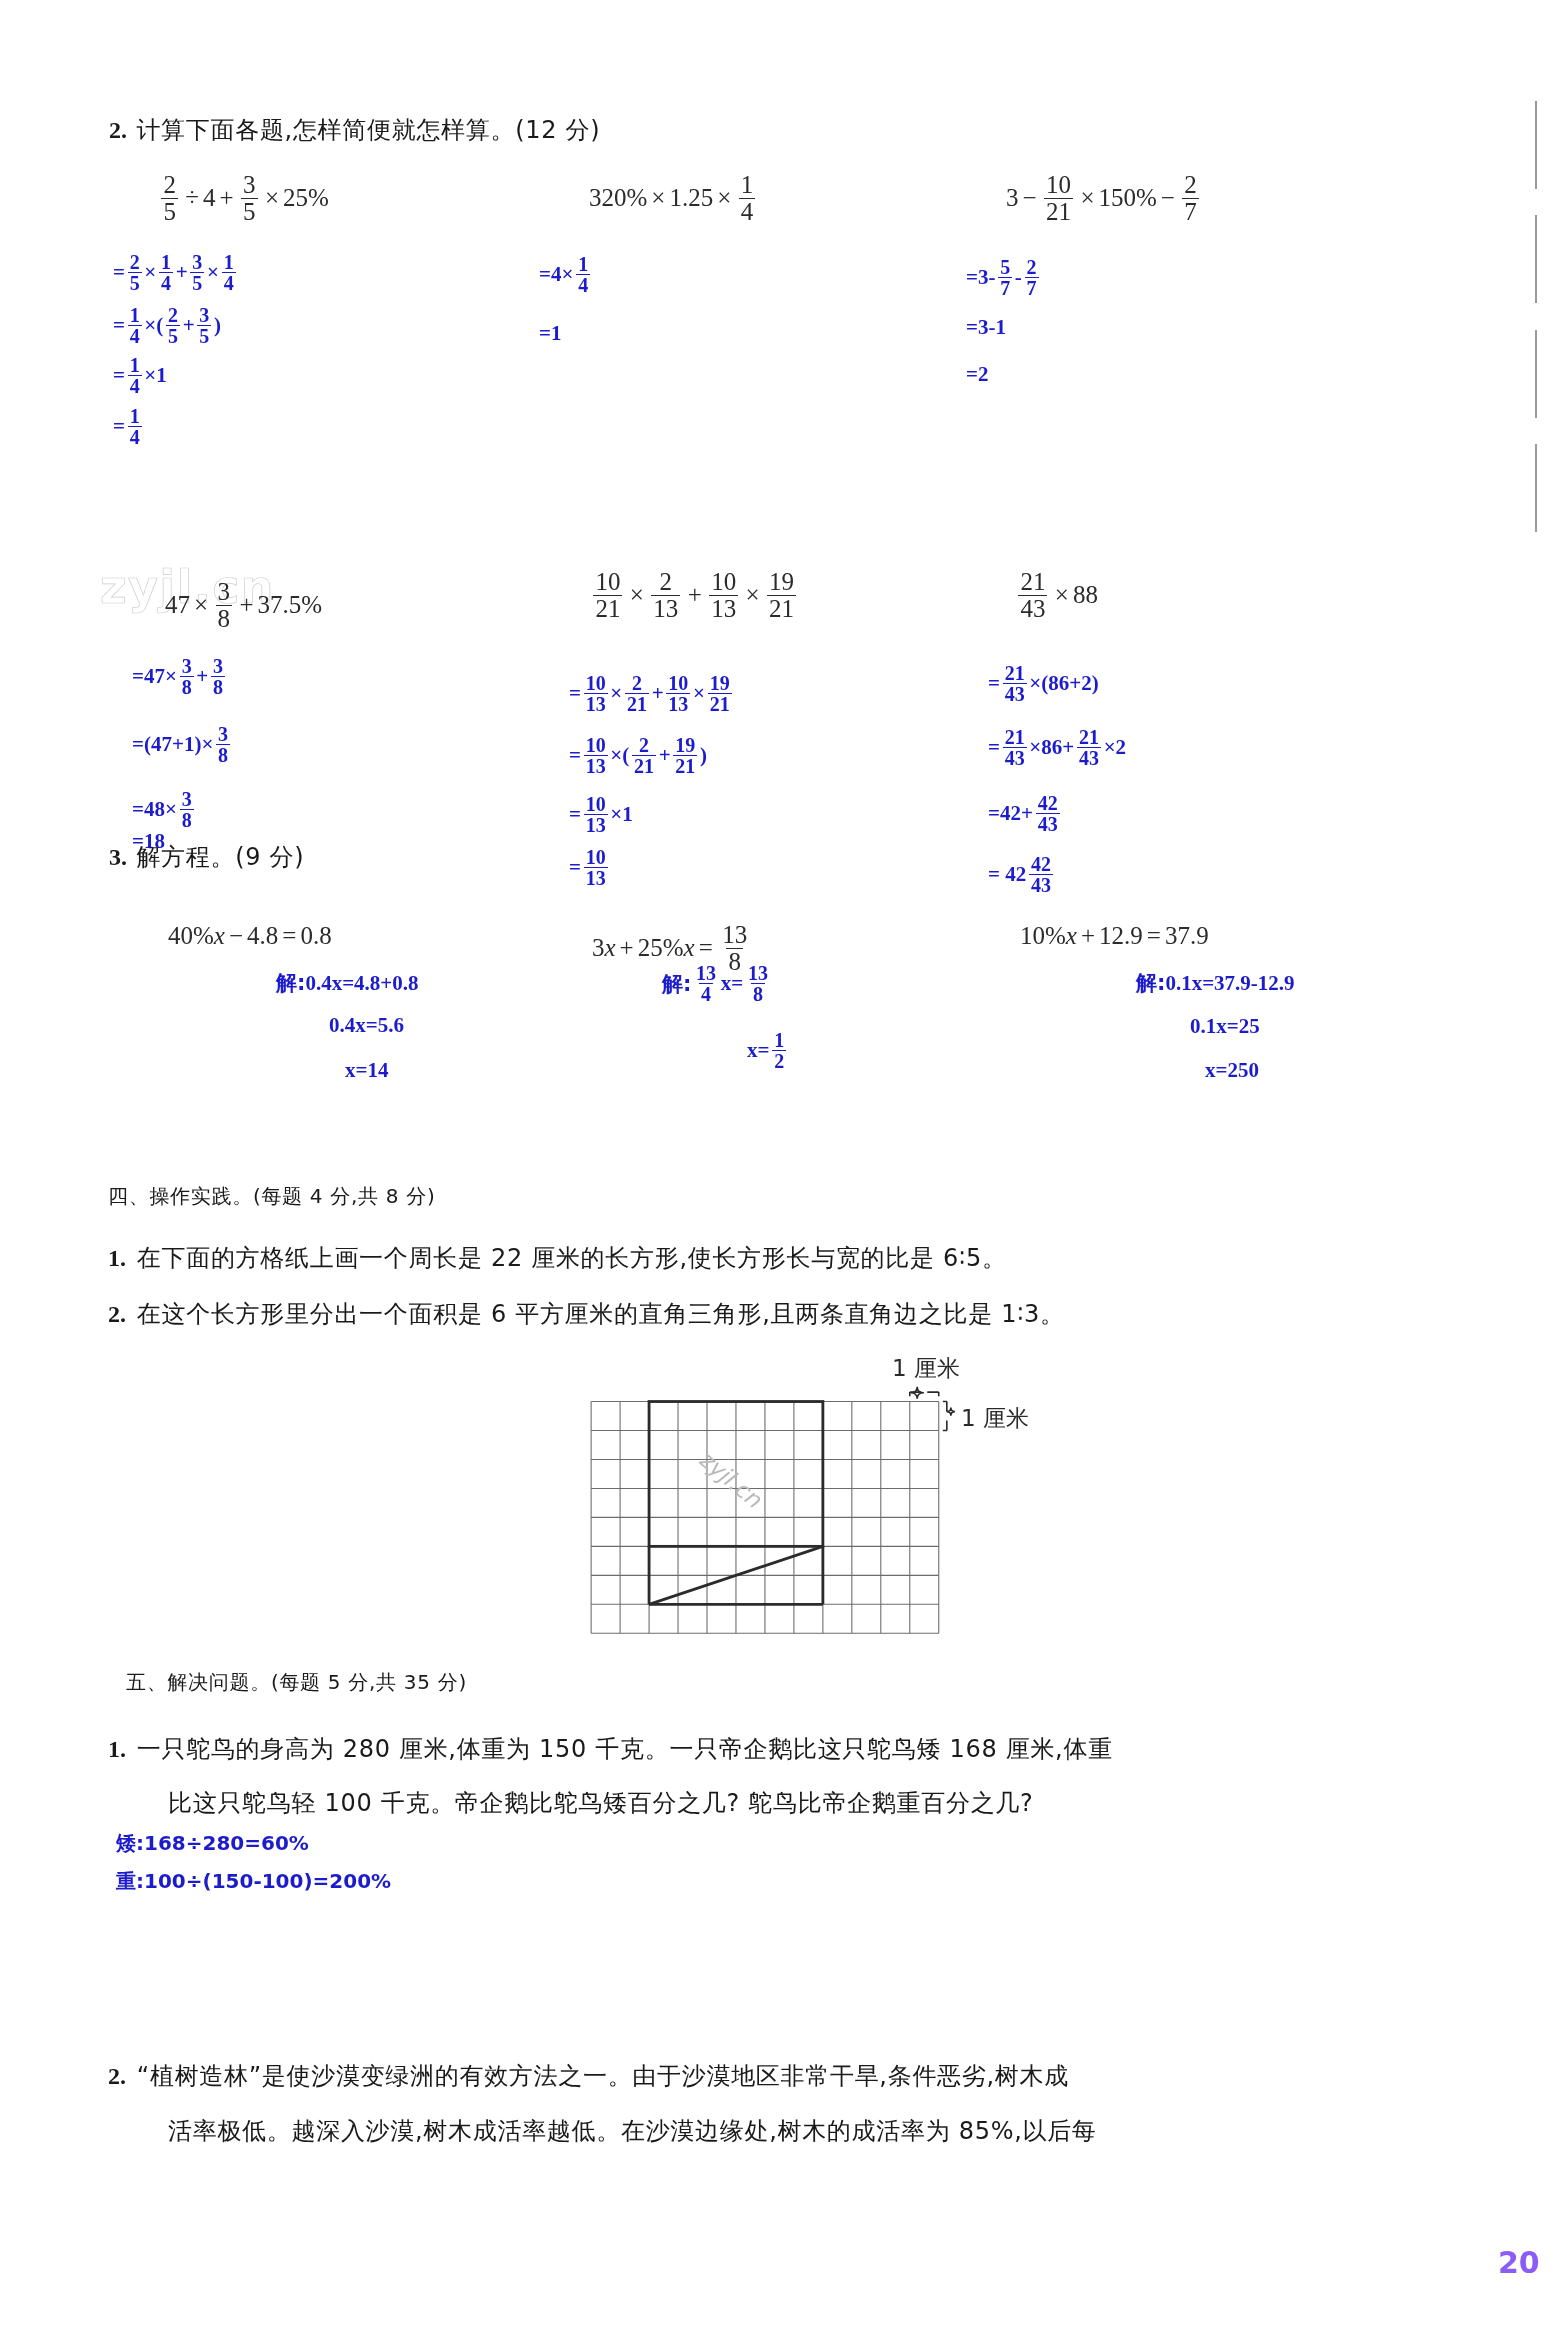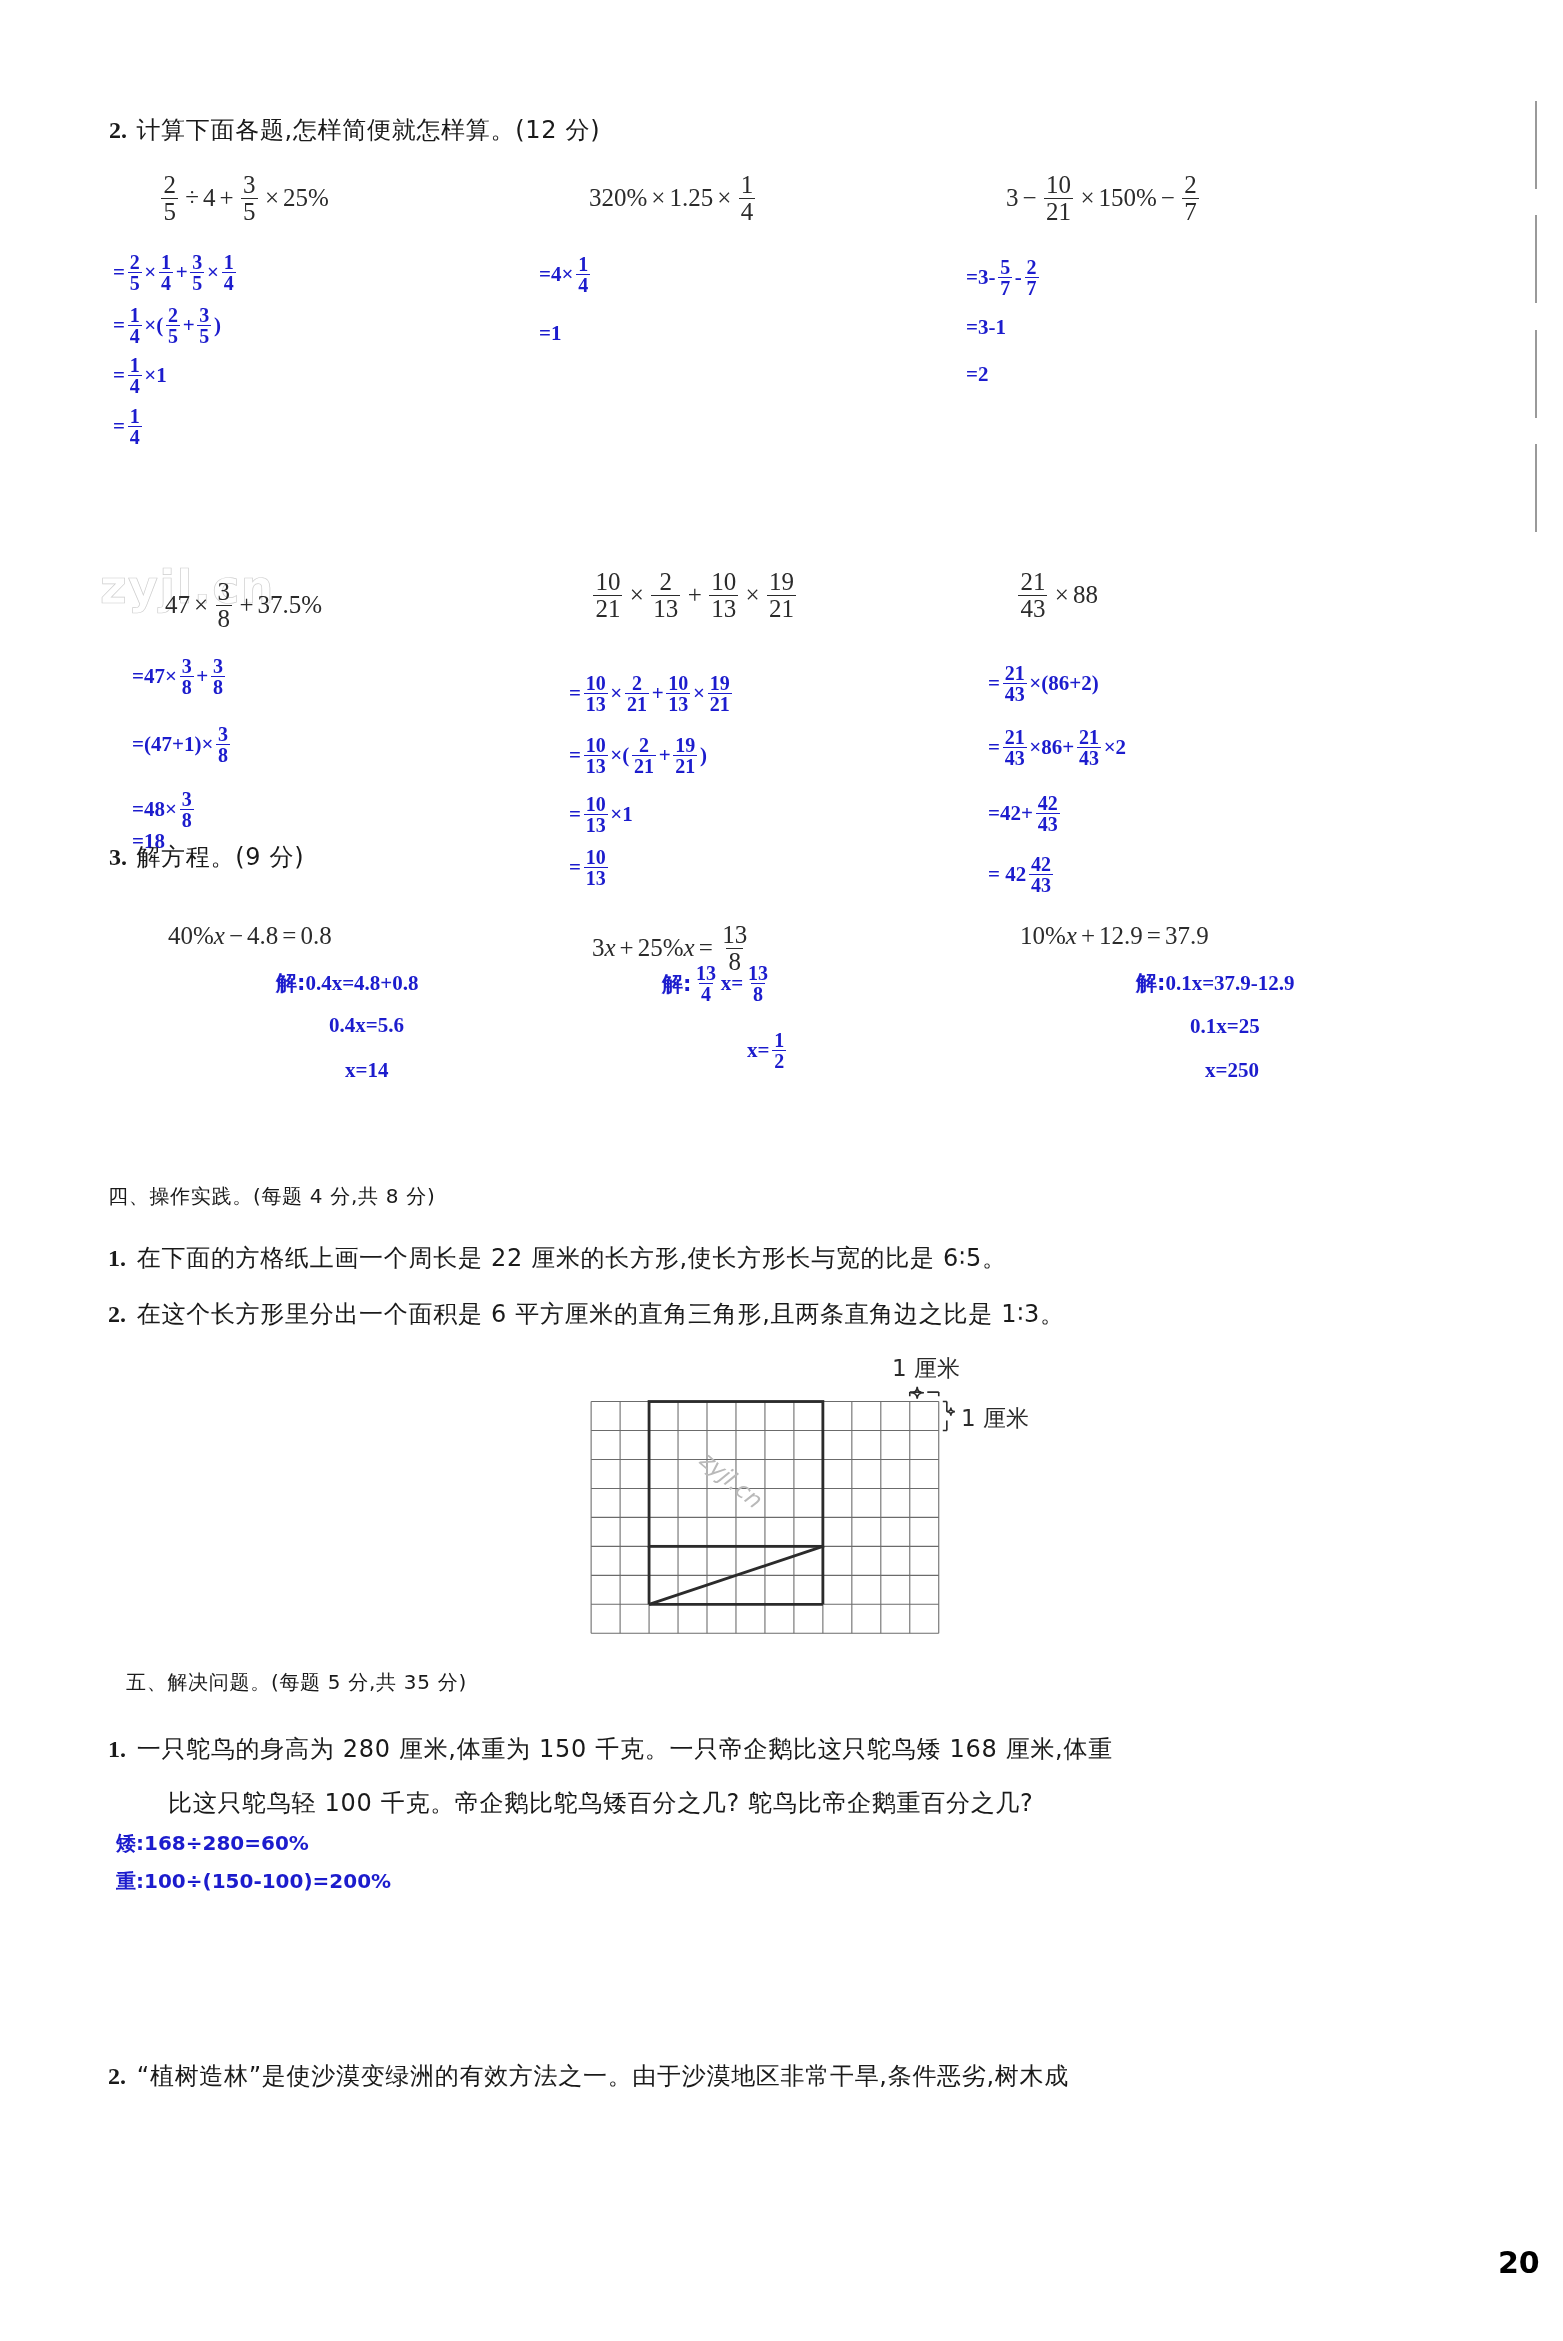--- a/index.html
+++ b/index.html
@@ -41,21 +41,21 @@
       -webkit-text-stroke:0.7px #cfcfcf;color:transparent;}
   .wm2{position:absolute;color:#b9b9b9;font-family:"DejaVu Sans",sans-serif;
        transform:rotate(40deg);pointer-events:none;font-style:italic;}
 
   
   .margin-dash{position:absolute;right:25.6px;width:2px;background:#9a9a9a;}
 
   
   #gridfig{position:absolute;}
   .pagenum{position:absolute;font-family:"DejaVu Sans",sans-serif;
-           font-weight:bold;font-size:30px;color:#000000;}
+           font-weight:bold;font-size:30px;color:#8b5cf6;}
 </style>
 </head>
 <body>
 
 <div class="page">
 
   <div class="margin-dash" style="top:101px;height:88px;"></div>
   <div class="margin-dash" style="top:215px;height:88px;"></div>
   <div class="margin-dash" style="top:330px;height:88px;"></div>
   <div class="margin-dash" style="top:444px;height:88px;"></div>
@@ -504,17 +504,18 @@
     <span class="stem cn">一只鸵鸟的身高为 280 厘米,体重为 150 千克。一只帝企鹅比这只鸵鸟矮 168 厘米,体重</span>
   </div>
   <div class="abs stem cn" style="left:168px;top:1787px;">比这只鸵鸟轻 100 千克。帝企鹅比鸵鸟矮百分之几? 鸵鸟比帝企鹅重百分之几?</div>
   <div class="abs ans cnlab" style="left:116px;top:1830px;font-size:20px;">矮:168÷280=60%</div>
   <div class="abs ans cnlab" style="left:116px;top:1868px;font-size:20px;">重:100÷(150-100)=200%</div>
 
   <div class="abs" style="left:108px;top:2060px;display:flex;align-items:baseline;gap:10.8px;">
     <span class="qnum">2.</span>
     <span class="stem cn">“植树造林”是使沙漠变绿洲的有效方法之一。由于沙漠地区非常干旱,条件恶劣,树木成</span>
   </div>
+  <div class="abs stem cn" style="left:168px;top:2115px;">活率极低。越深入沙漠,树木成活率越低。在沙漠边缘处,树木的成活率为 85%,以后每</div>
 
   <div class="pagenum" style="left:1498px;top:2245px;">20</div>
 
 </div>
 
 
 </body></html>

